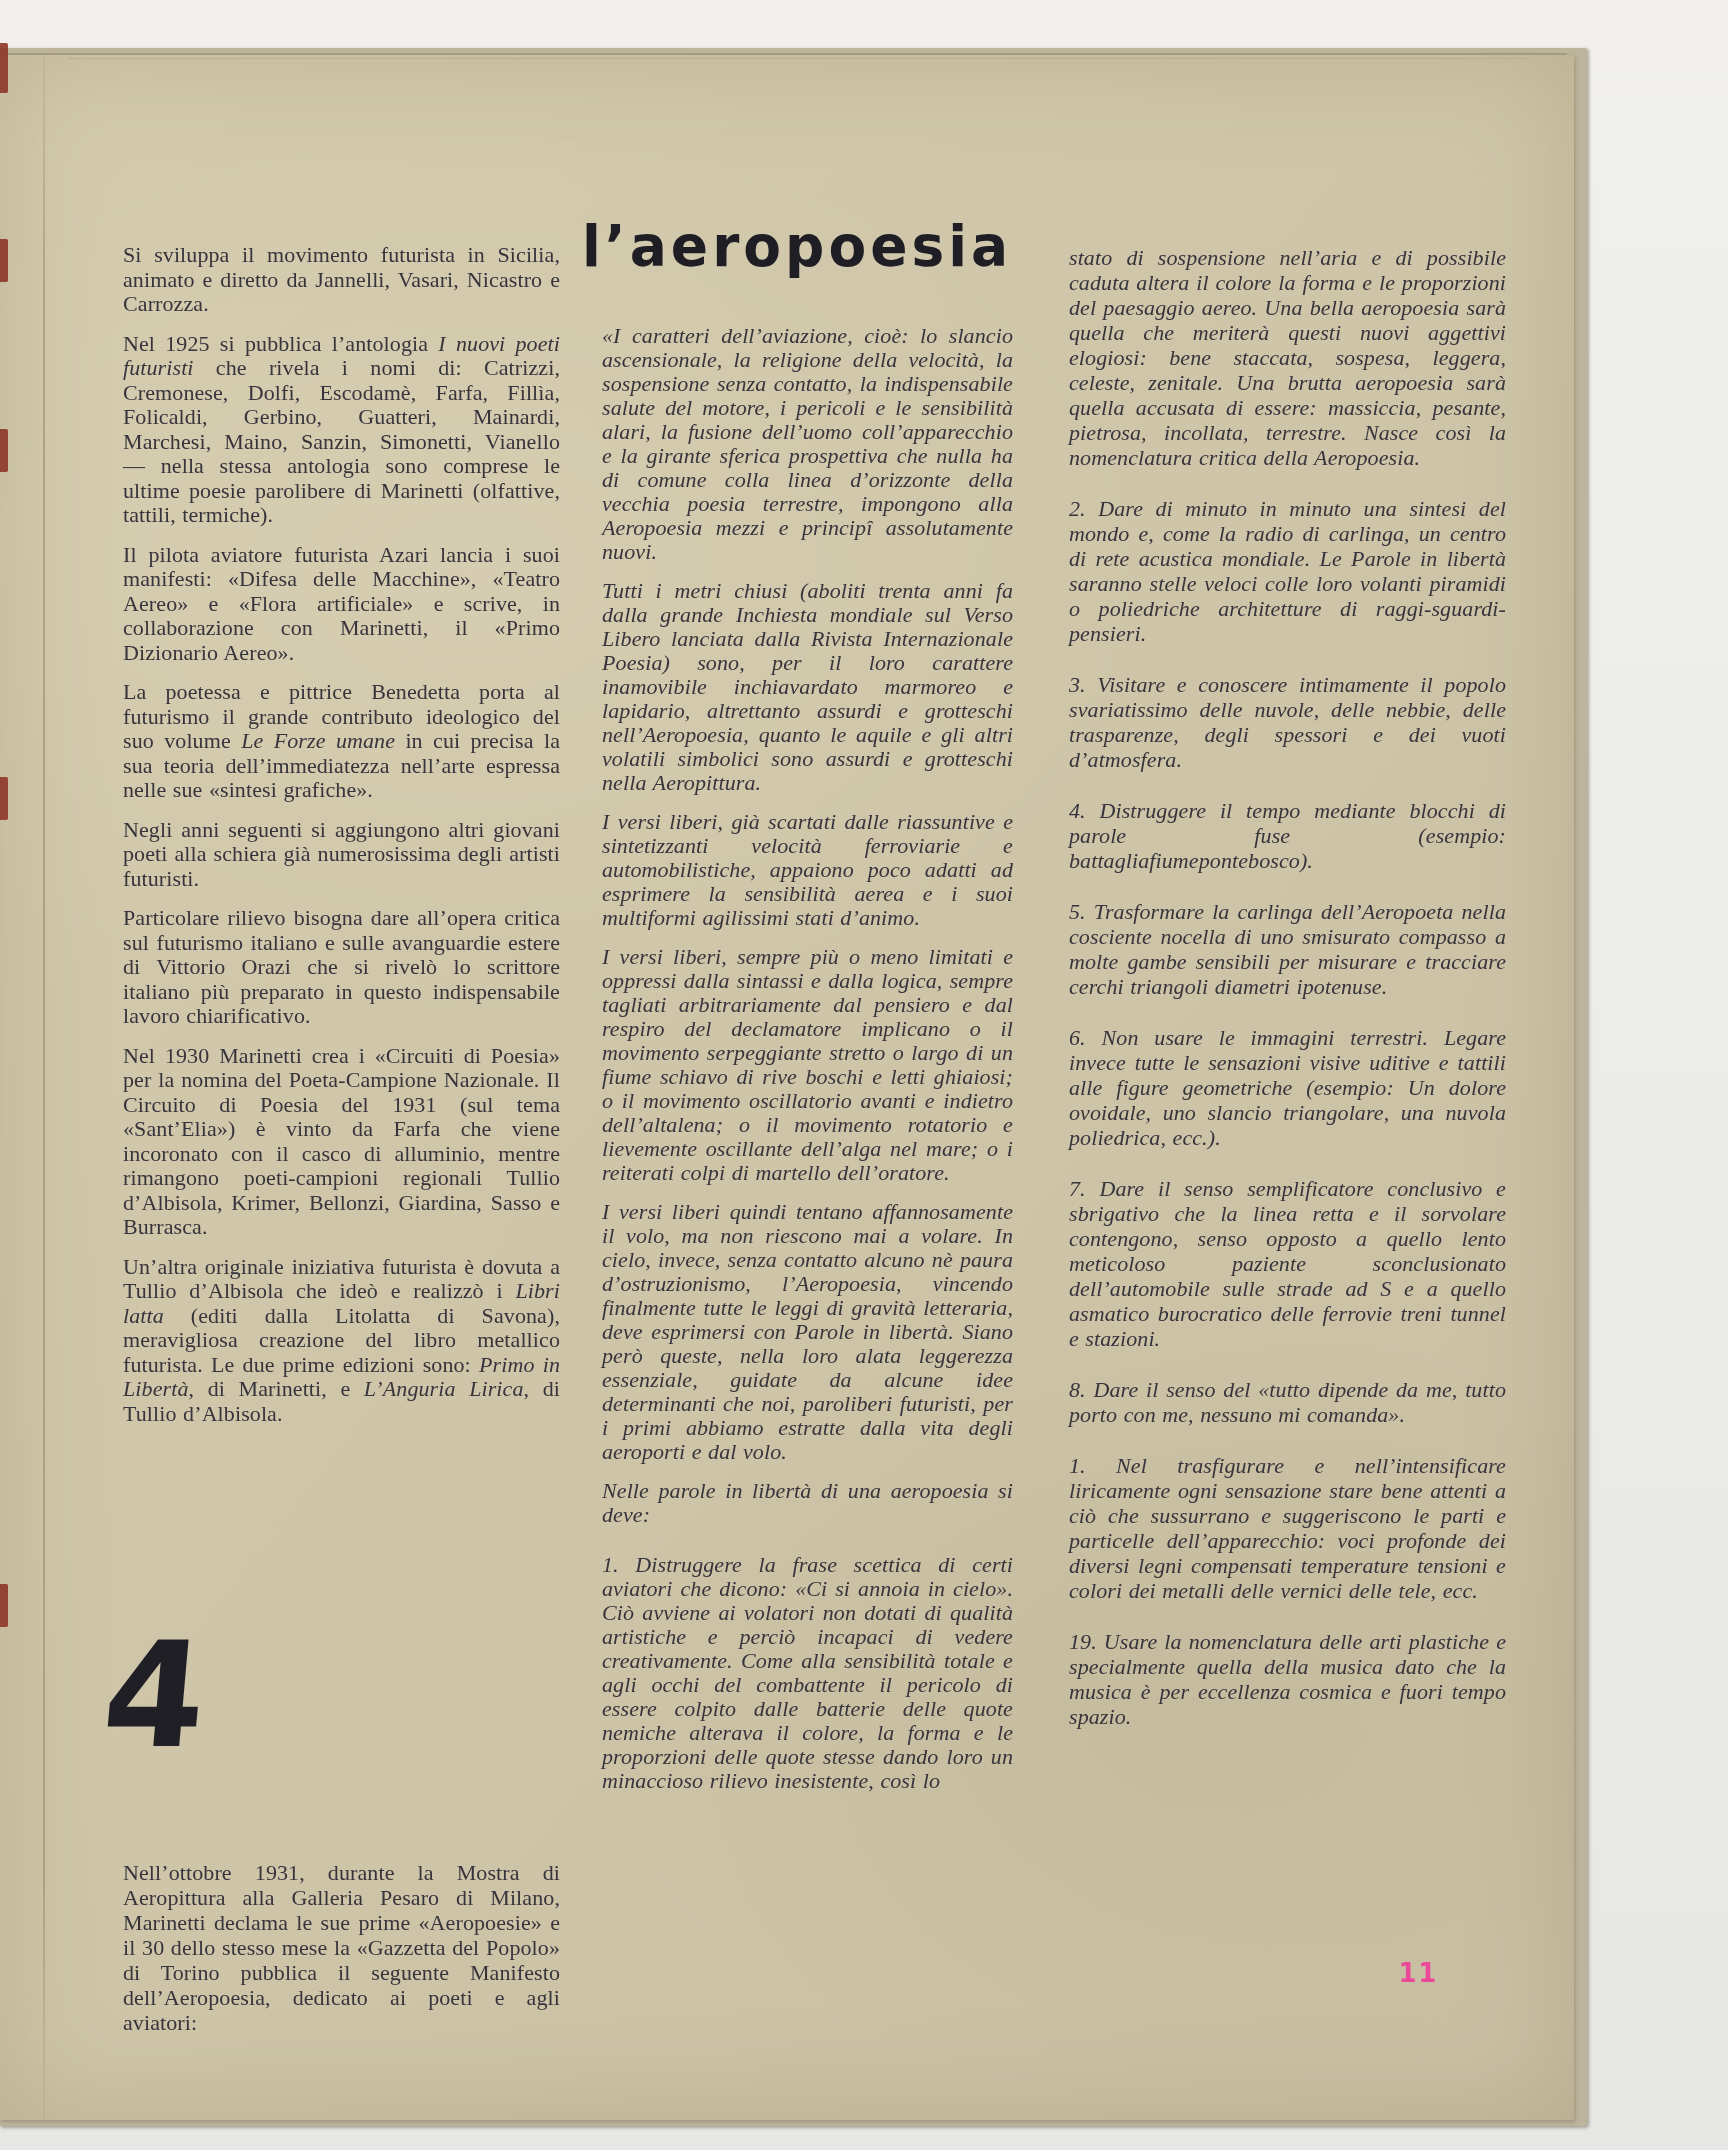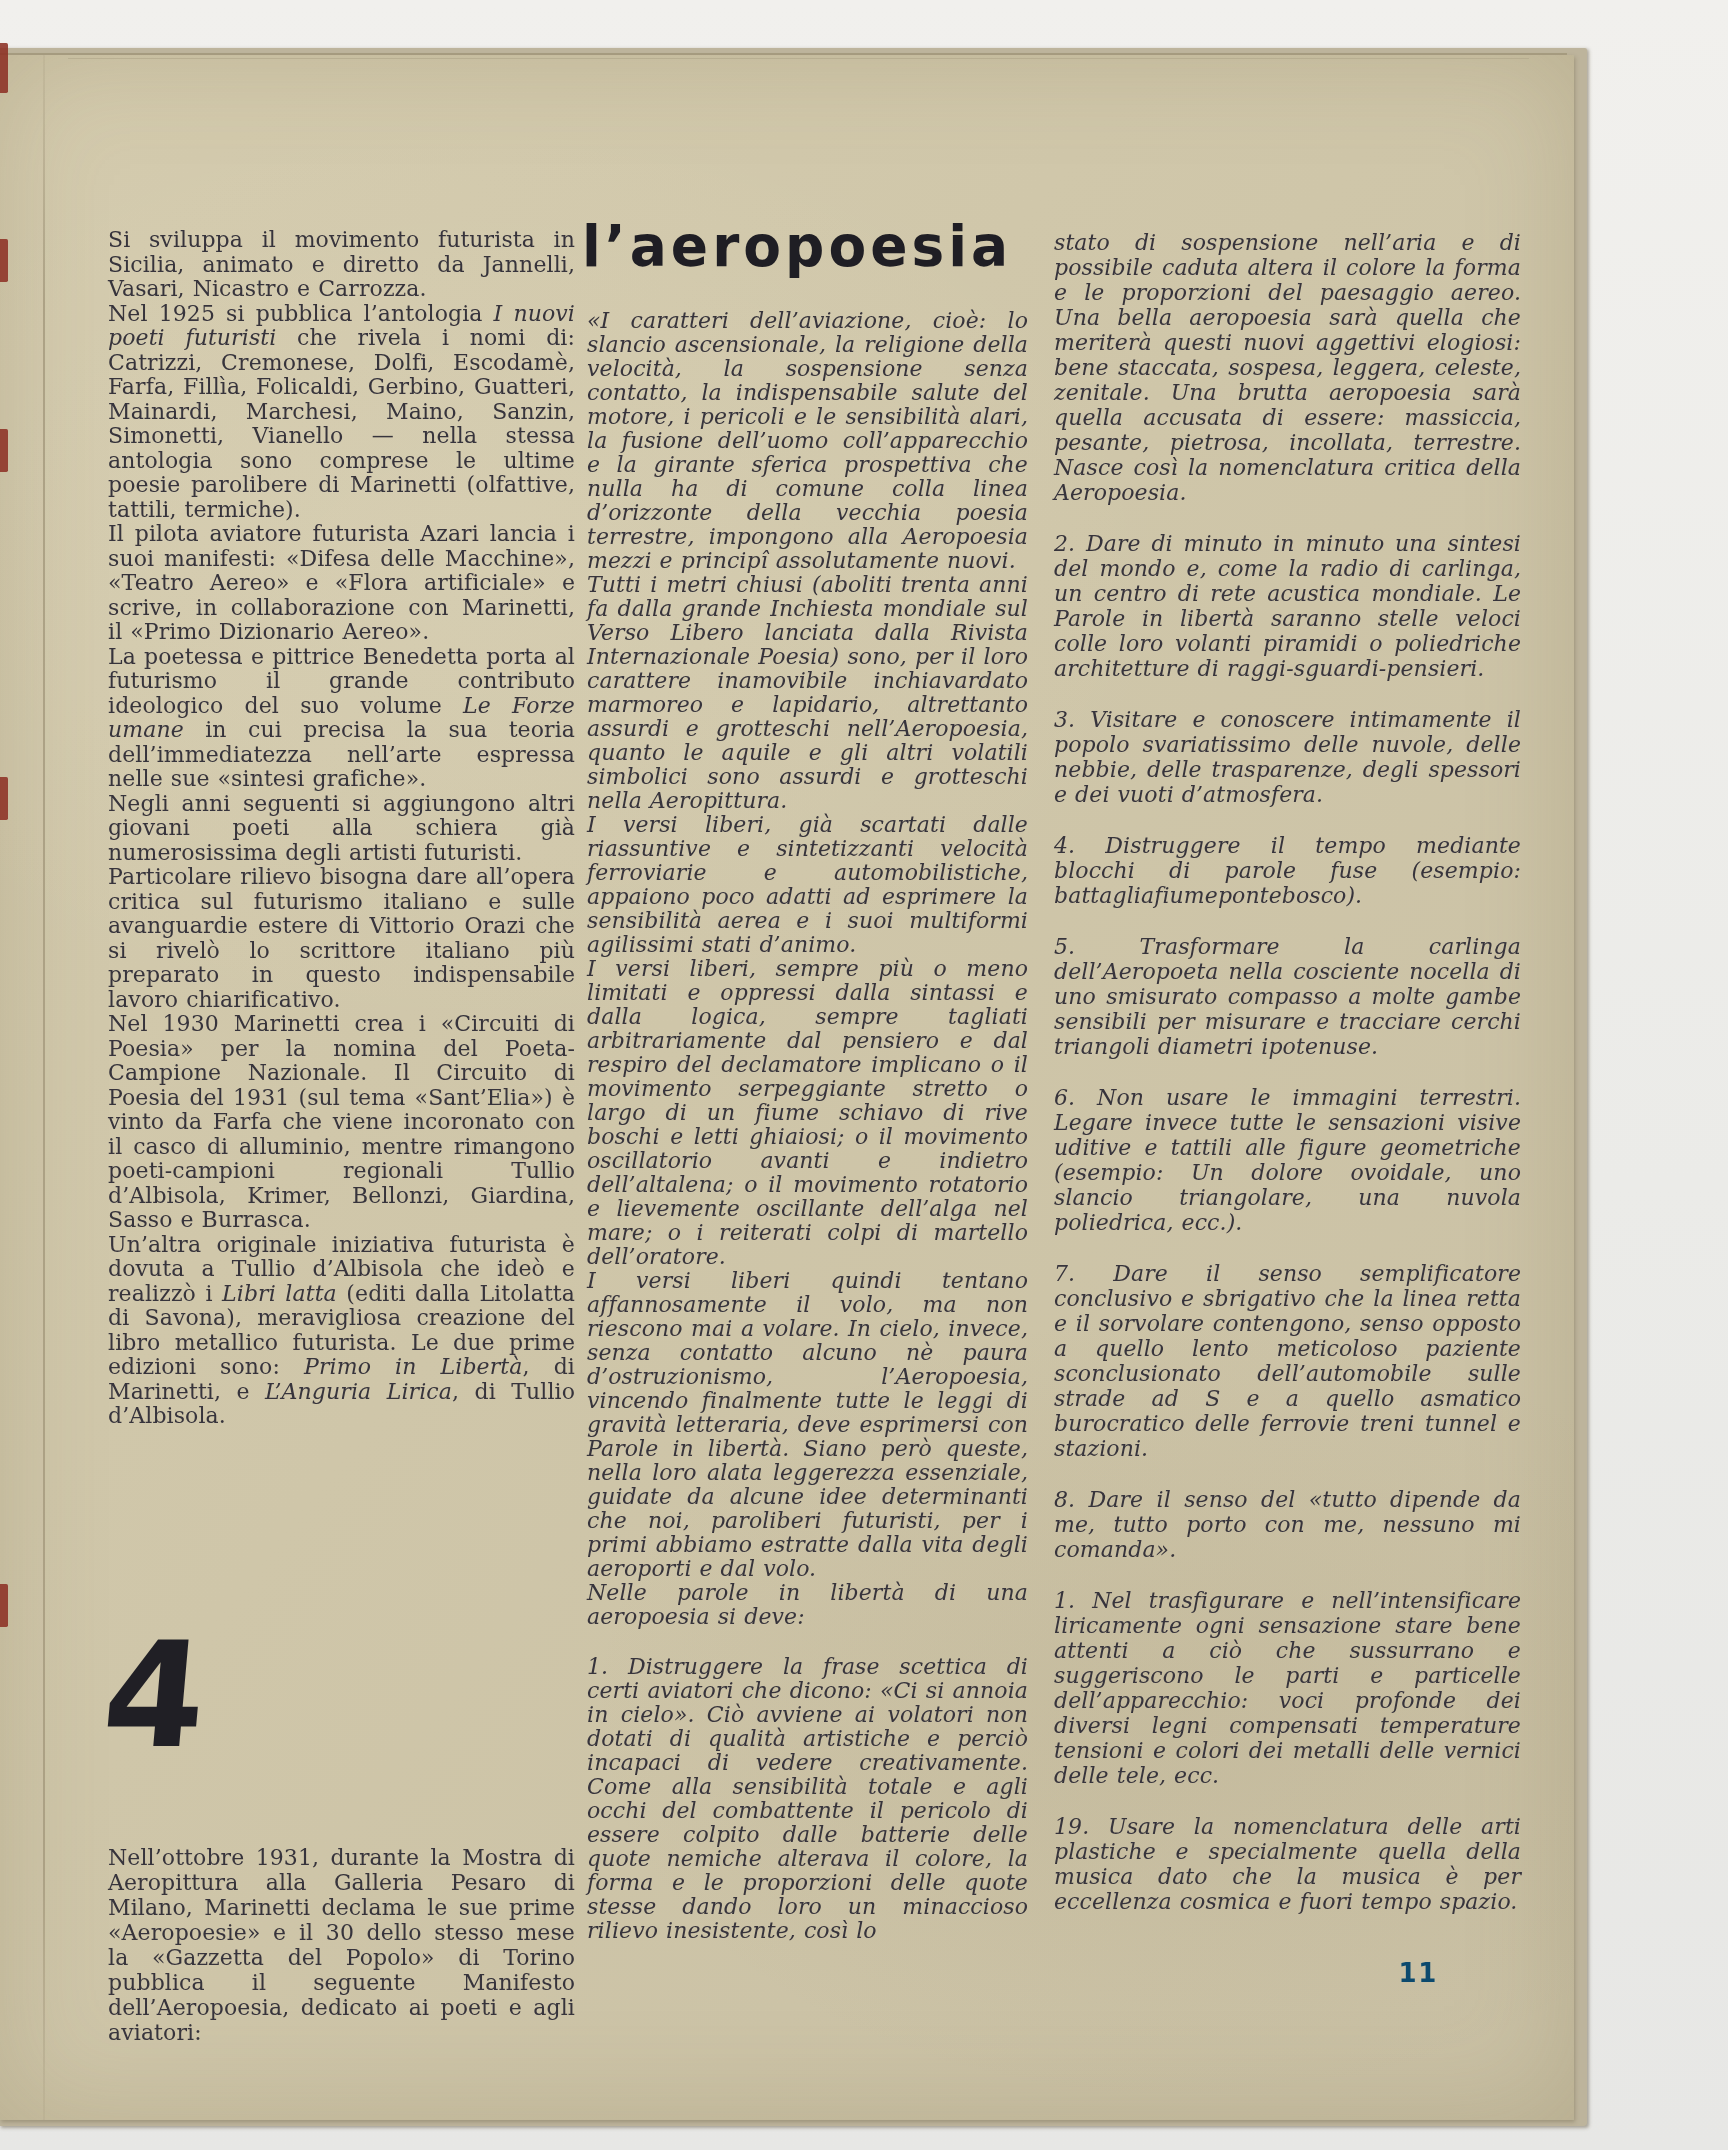--- a/index.html
+++ b/index.html
@@ -37,21 +37,21 @@
   }
   .red-mark{
     position:absolute;left:0;width:8px;background:#8e3226;opacity:.88;
     border-radius:0 1.7px 1.7px 0;filter:blur(0.3px);
   }
   
   .col{
     position:absolute;color:#37343c;text-align:justify;
     font-size:22px;letter-spacing:0.1px;word-spacing:0.9px;hyphens:auto;
   }
-  .col p{margin:0;}
+  .col p{margin:15px;font-family:Liberation Serif, serif;}
   .col p.gap{margin-top:26px;}
   .col em{font-style:italic;}
   .col-left{left:108px;top:228px;width:467px;line-height:24.5px;}
   .col-left-closing{left:108px;top:1845px;width:467px;line-height:25px;}
   .col-middle{left:587px;top:309px;width:441px;line-height:24px;font-style:italic;}
   .col-right{left:1054px;top:230px;width:467px;line-height:25px;font-style:italic;}
   
   .title{
     position:absolute;left:582px;top:217px;margin:0;width:451px;
     font-family:"DejaVu Sans",sans-serif;font-weight:bold;
@@ -60,21 +60,21 @@
   }
   .big-number{
     position:absolute;left:104px;top:1622px;
     font-family:"DejaVu Sans",sans-serif;font-weight:bold;
     font-size:146px;line-height:146px;color:#201f25;
     transform:skewX(-5deg);
   }
   .page-number{
     position:absolute;left:1358px;top:1959px;width:80px;text-align:right;
     font-family:"DejaVu Sans",sans-serif;font-weight:bold;
-    font-size:26px;line-height:28.5px;letter-spacing:1.7px;color:#0c4a6e;
+    font-size:26px;line-height:28.5px;letter-spacing:1.7px;color:#ec4899;
   }
 </style>
 </head>
 <body>
 
 <div class="under-sheet"></div>
 <div class="page"></div>
 <div class="page-top-edge"></div>
 <div class="page-top-edge2"></div>
 <div class="page-left-edge-line"></div>

